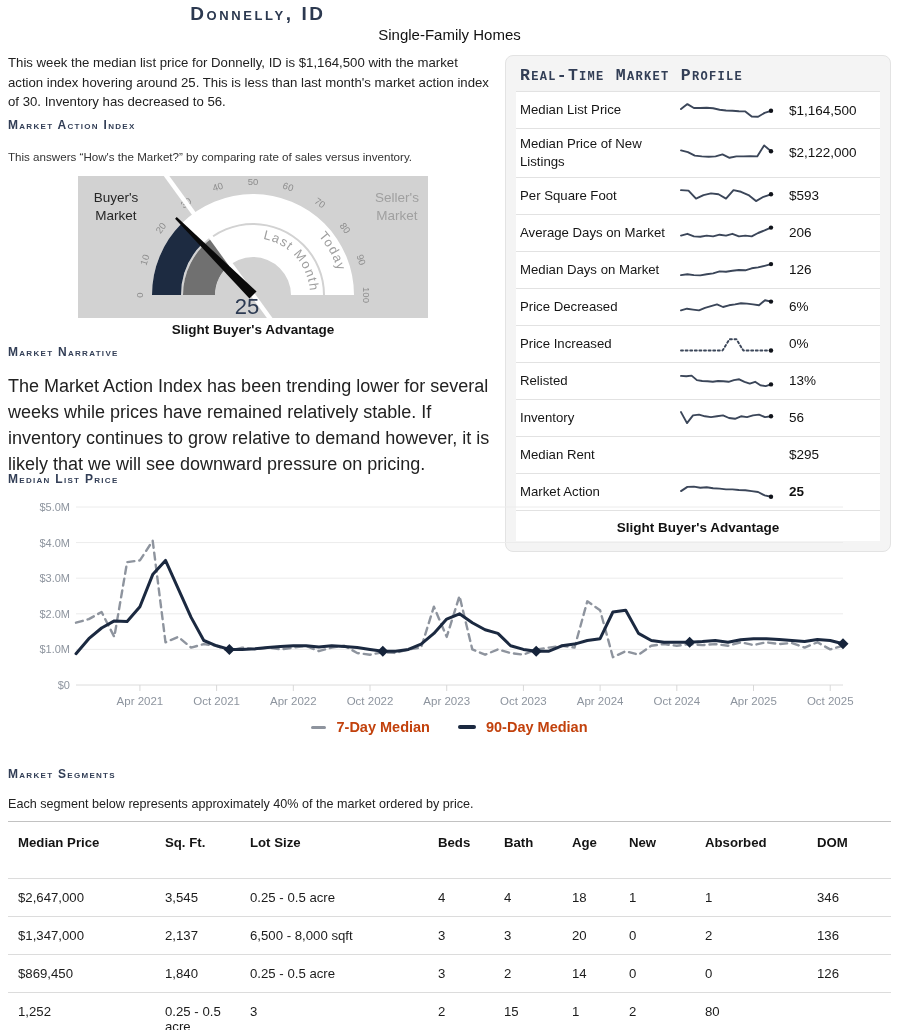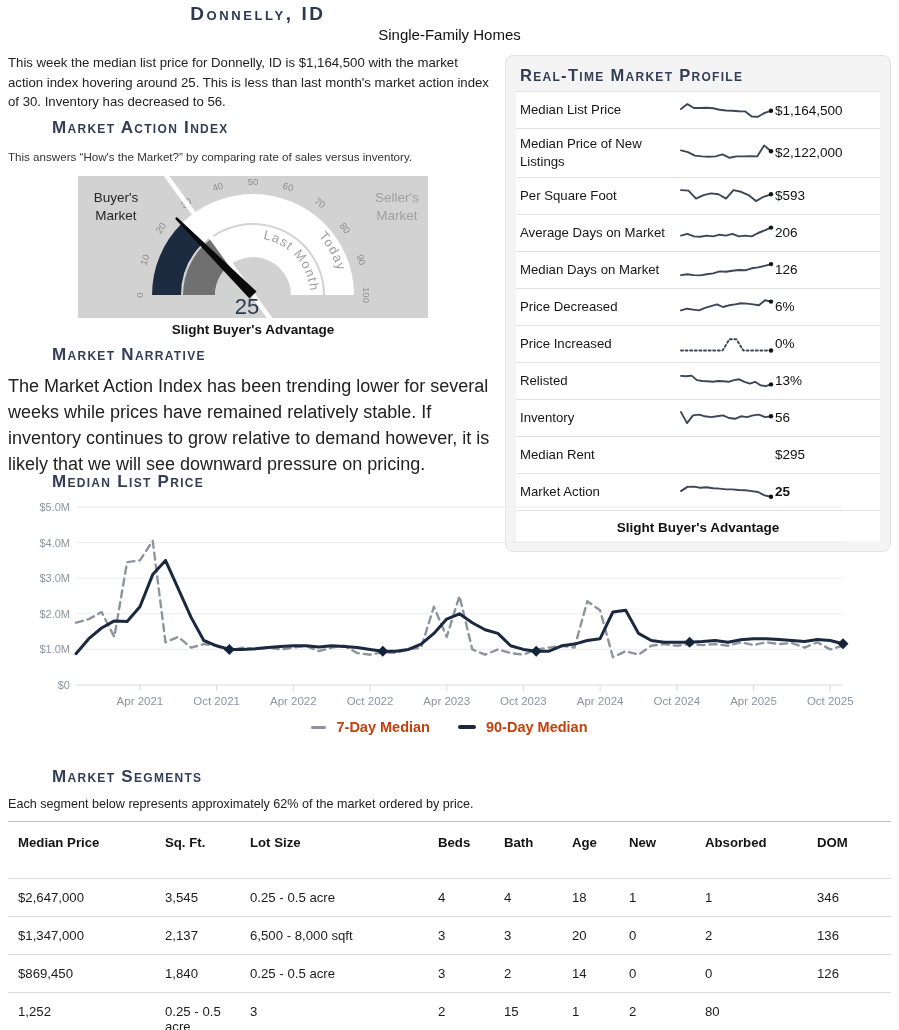--- a/index.html
+++ b/index.html
@@ -1,35 +1,35 @@
 <!DOCTYPE html>
 <html><head>
 <meta charset="utf-8">
 <style>
   html,body{margin:0;padding:0;background:#fff;}
   body{width:899px;height:1030px;font-family:"Liberation Sans",sans-serif;color:#1f1f1f;position:relative;overflow:hidden;}
   .abs{position:absolute;}
-  .sc-head{font-variant:small-caps;font-weight:bold;color:#323e56;letter-spacing:1.3px;font-size:17px;margin-left:44px;}
+  .sc-head{font-variant:small-caps;font-weight:bold;color:#323e56;letter-spacing:1.3px;font-size:12px;}
   #city-title{left:8px;top:3px;width:500px;text-align:center;font-variant:small-caps;font-weight:bold;font-size:19px;letter-spacing:2.6px;color:#2c3950;}
   #page-subtitle{left:0;top:26px;width:899px;text-align:center;font-size:15px;color:#111;}
   #intro-text{left:8px;top:53px;width:486px;font-size:13.2px;line-height:1.48;color:#222;}
   #mai-heading{left:8px;top:118px;}
   #mai-desc{left:8px;top:150px;width:488px;font-size:11.6px;color:#333;}
   #gauge-wrap{left:78px;top:176px;width:350px;height:142px;}
   #gauge-caption{left:78px;top:322px;width:350px;text-align:center;font-weight:bold;font-size:13.5px;color:#141414;}
   #narrative-heading{left:8px;top:345px;}
   #narrative-text{left:8px;top:373px;width:492px;font-size:18px;line-height:1.45;color:#222;}
   
   #profile-panel{left:505px;top:55px;width:386px;background:#f4f4f4;border:1px solid #e3e3e3;border-radius:8px;box-sizing:border-box;padding:8px 10px 10px 10px;}
-  #profile-heading{font-size:16.5px;margin:2px 0 6px 4px;}
+  #profile-heading{font-size:16.5px;margin:2px 0 6px 4px;font-family:Liberation Mono, monospace;}
   #profile-rows{background:#fff;}
   .p-row{display:flex;align-items:center;border-top:1px solid #e2e2e2;padding:6px 4px;}
   .p-label{width:158px;font-size:13.2px;color:#161616;line-height:1.35;}
   .p-spark{width:97px;height:24px;flex:none;}
-  .p-value{font-size:13.5px;color:#111;}
+  .p-value{margin-left:14px;font-size:13.5px;color:#111;}
   .p-value.bold{font-weight:bold;}
   #profile-footer{background:#fff;border-top:1px solid #e2e2e2;text-align:center;font-weight:bold;font-size:13.5px;padding:9px 0 6px 0;color:#111;}
   
   #chart-heading{left:8px;top:472px;}
   #price-chart{left:8px;top:497px;}
   #chart-legend{left:0;top:719px;width:899px;display:flex;justify-content:center;align-items:center;gap:10px;font-weight:bold;font-size:14.5px;color:#c2410c;}
   .leg-dash{display:inline-block;width:15px;height:3px;background:#8e949e;border-radius:2px;}
   .leg-line{display:inline-block;width:18px;height:3.5px;background:#1b2940;border-radius:2px;margin-left:18px;}
   
   #segments-heading{left:8px;top:767px;}
@@ -216,21 +216,21 @@
       <path d="M835 141.204 L840.5 146.704 L835 152.204 L829.5 146.704 Z" fill="#15233a"></path>
     </svg></div>
 <div class="abs" id="chart-legend">
   <span class="leg-dash"></span>
   <span>7-Day Median</span>
   <span class="leg-line"></span>
   <span>90-Day Median</span>
 </div>
 
 <div class="abs sc-head" id="segments-heading">Market Segments</div>
-<div class="abs" id="segments-desc">Each segment below represents approximately 62% of the market ordered by price.</div>
+<div class="abs" id="segments-desc">Each segment below represents approximately 40% of the market ordered by price.</div>
 <div class="abs" id="segments-table">
     <div class="seg-cell seg-head">Median Price</div>
     <div class="seg-cell seg-head">Sq. Ft.</div>
     <div class="seg-cell seg-head">Lot Size</div>
     <div class="seg-cell seg-head">Beds</div>
     <div class="seg-cell seg-head">Bath</div>
     <div class="seg-cell seg-head">Age</div>
     <div class="seg-cell seg-head">New</div>
     <div class="seg-cell seg-head">Absorbed</div>
     <div class="seg-cell seg-head">DOM</div>

